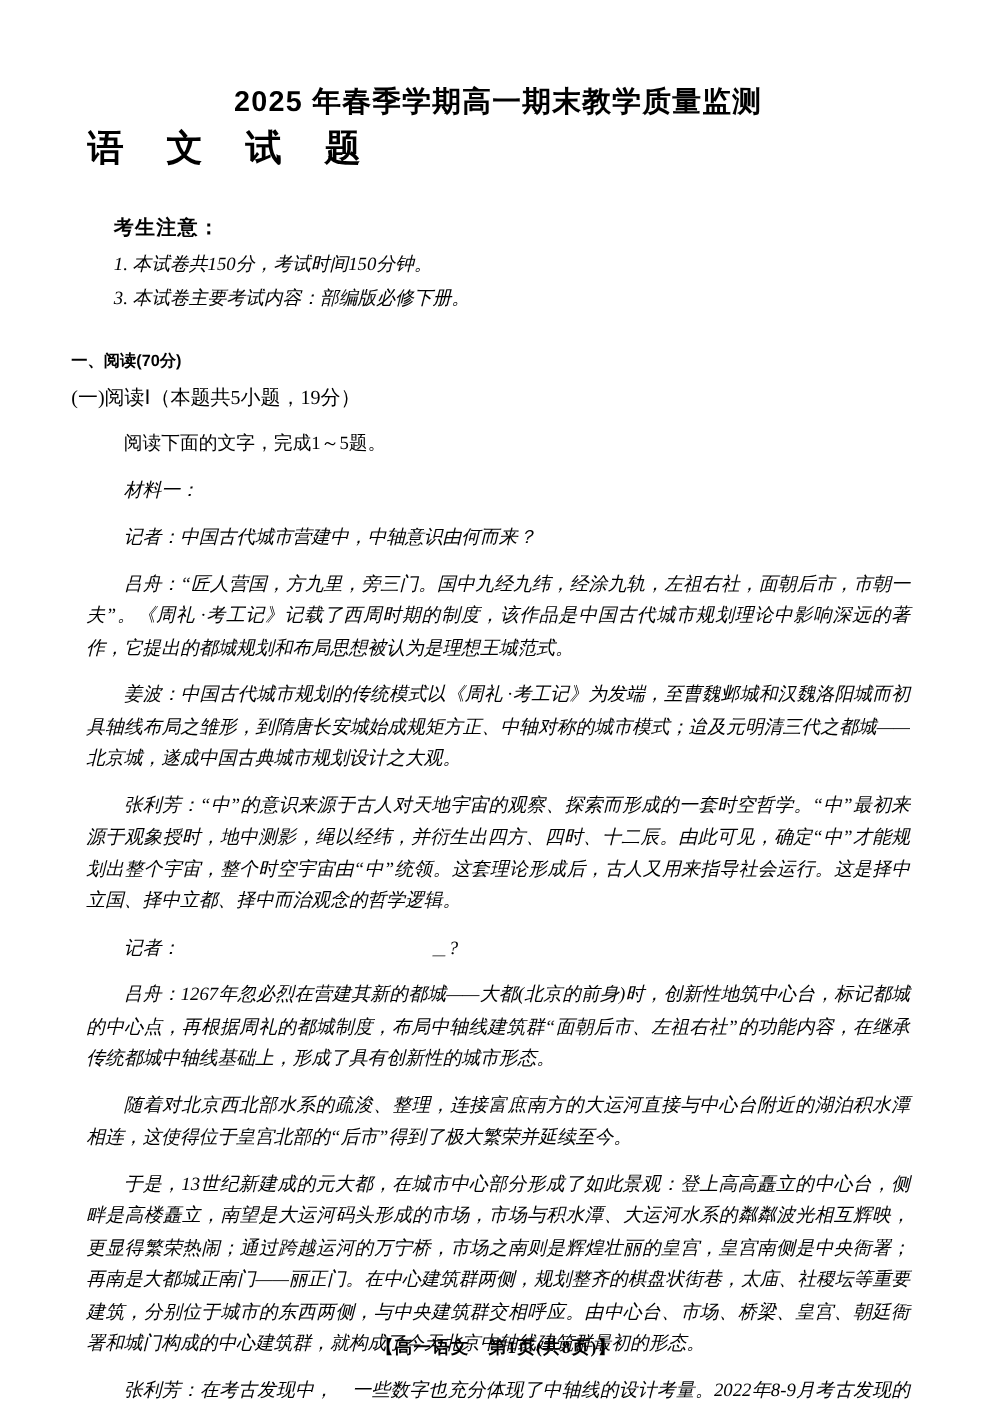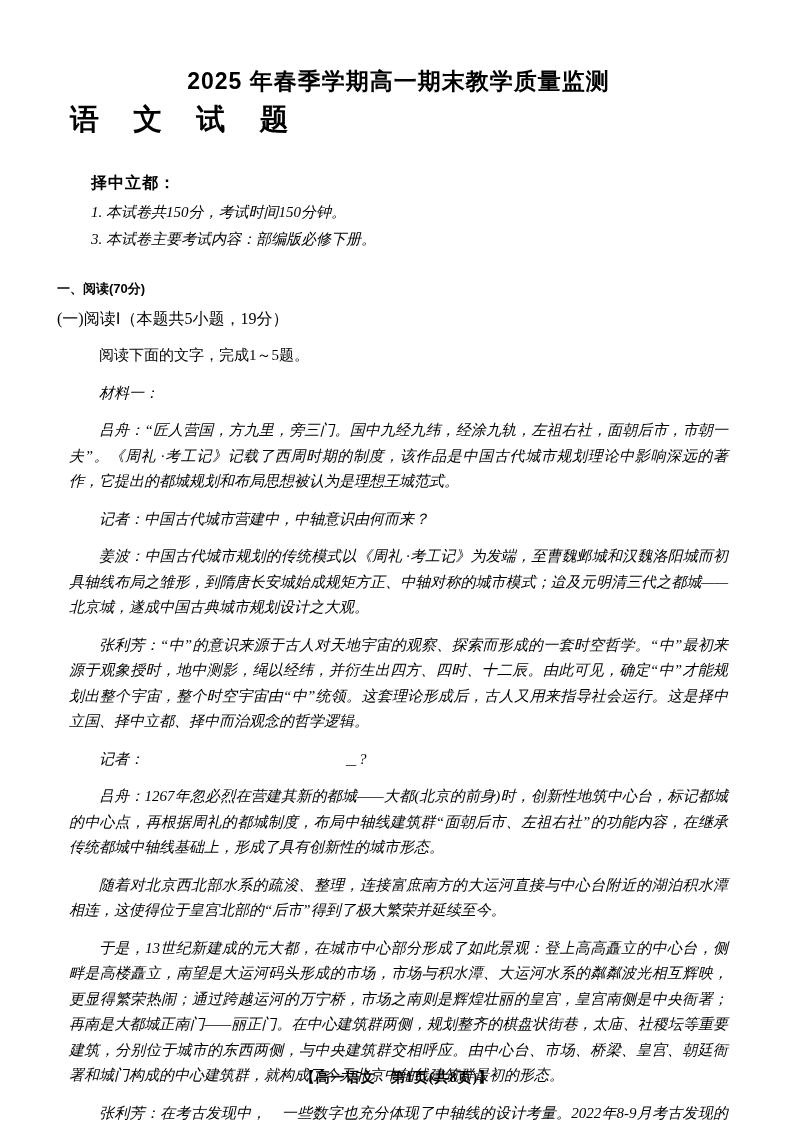--- a/index.html
+++ b/index.html
@@ -89,33 +89,33 @@
 </style>
 </head>
 <body>
 
 <div class="page">
 
   <h1 class="title1">2025 年春季学期高一期末教学质量监测</h1>
   <h2 class="title2">语 文 试 题</h2>
 
   <div class="notice">
-    <div class="notice-heading">择中立都：</div>
+    <div class="notice-heading">考生注意：</div>
     <div class="notice-item">1. 本试卷共150分，考试时间150分钟。</div>
     <div class="notice-item">3. 本试卷主要考试内容：部编版必修下册。</div>
   </div>
 
   <div class="section-heading">一、阅读(70分)</div>
   <div class="part-heading">(一)阅读Ⅰ（本题共5小题，19分）</div>
 
   <p class="body song">阅读下面的文字，完成1～5题。</p>
   <p class="body kai">材料一：</p>
 
+  <p class="body kai">记者：中国古代城市营建中，中轴意识由何而来？</p>
   <p class="body kai">吕舟：“匠人营国，方九里，旁三门。国中九经九纬，经涂九轨，左祖右社，面朝后市，市朝一夫”。《周礼 ·考工记》记载了西周时期的制度，该作品是中国古代城市规划理论中影响深远的著作，它提出的都城规划和布局思想被认为是理想王城范式。</p>
-  <p class="body kai">记者：中国古代城市营建中，中轴意识由何而来？</p>
   <p class="body kai">姜波：中国古代城市规划的传统模式以《周礼 ·考工记》为发端，至曹魏邺城和汉魏洛阳城而初具轴线布局之雏形，到隋唐长安城始成规矩方正、中轴对称的城市模式；迨及元明清三代之都城——北京城，遂成中国古典城市规划设计之大观。</p>
   <p class="body kai">张利芳：“中”的意识来源于古人对天地宇宙的观察、探索而形成的一套时空哲学。“中”最初来源于观象授时，地中测影，绳以经纬，并衍生出四方、四时、十二辰。由此可见，确定“中”才能规划出整个宇宙，整个时空宇宙由“中”统领。这套理论形成后，古人又用来指导社会运行。这是择中立国、择中立都、择中而治观念的哲学逻辑。</p>
 
   <p class="body kai">
     <span>记者：</span><span class="blank">＿?</span>
   </p>
 
   <p class="body kai">吕舟：1267年忽必烈在营建其新的都城——大都(北京的前身)时，创新性地筑中心台，标记都城的中心点，再根据周礼的都城制度，布局中轴线建筑群“面朝后市、左祖右社”的功能内容，在继承传统都城中轴线基础上，形成了具有创新性的城市形态。</p>
   <p class="body kai">随着对北京西北部水系的疏浚、整理，连接富庶南方的大运河直接与中心台附近的湖泊积水潭相连，这使得位于皇宫北部的“后市”得到了极大繁荣并延续至今。</p>
   <p class="body kai">于是，13世纪新建成的元大都，在城市中心部分形成了如此景观：登上高高矗立的中心台，侧畔是高楼矗立，南望是大运河码头形成的市场，市场与积水潭、大运河水系的粼粼波光相互辉映，更显得繁荣热闹；通过跨越运河的万宁桥，市场之南则是辉煌壮丽的皇宫，皇宫南侧是中央衙署；再南是大都城正南门——丽正门。在中心建筑群两侧，规划整齐的棋盘状街巷，太庙、社稷坛等重要建筑，分别位于城市的东西两侧，与中央建筑群交相呼应。由中心台、市场、桥梁、皇宫、朝廷衙署和城门构成的中心建筑群，就构成了今天北京中轴线建筑群最初的形态。</p>

